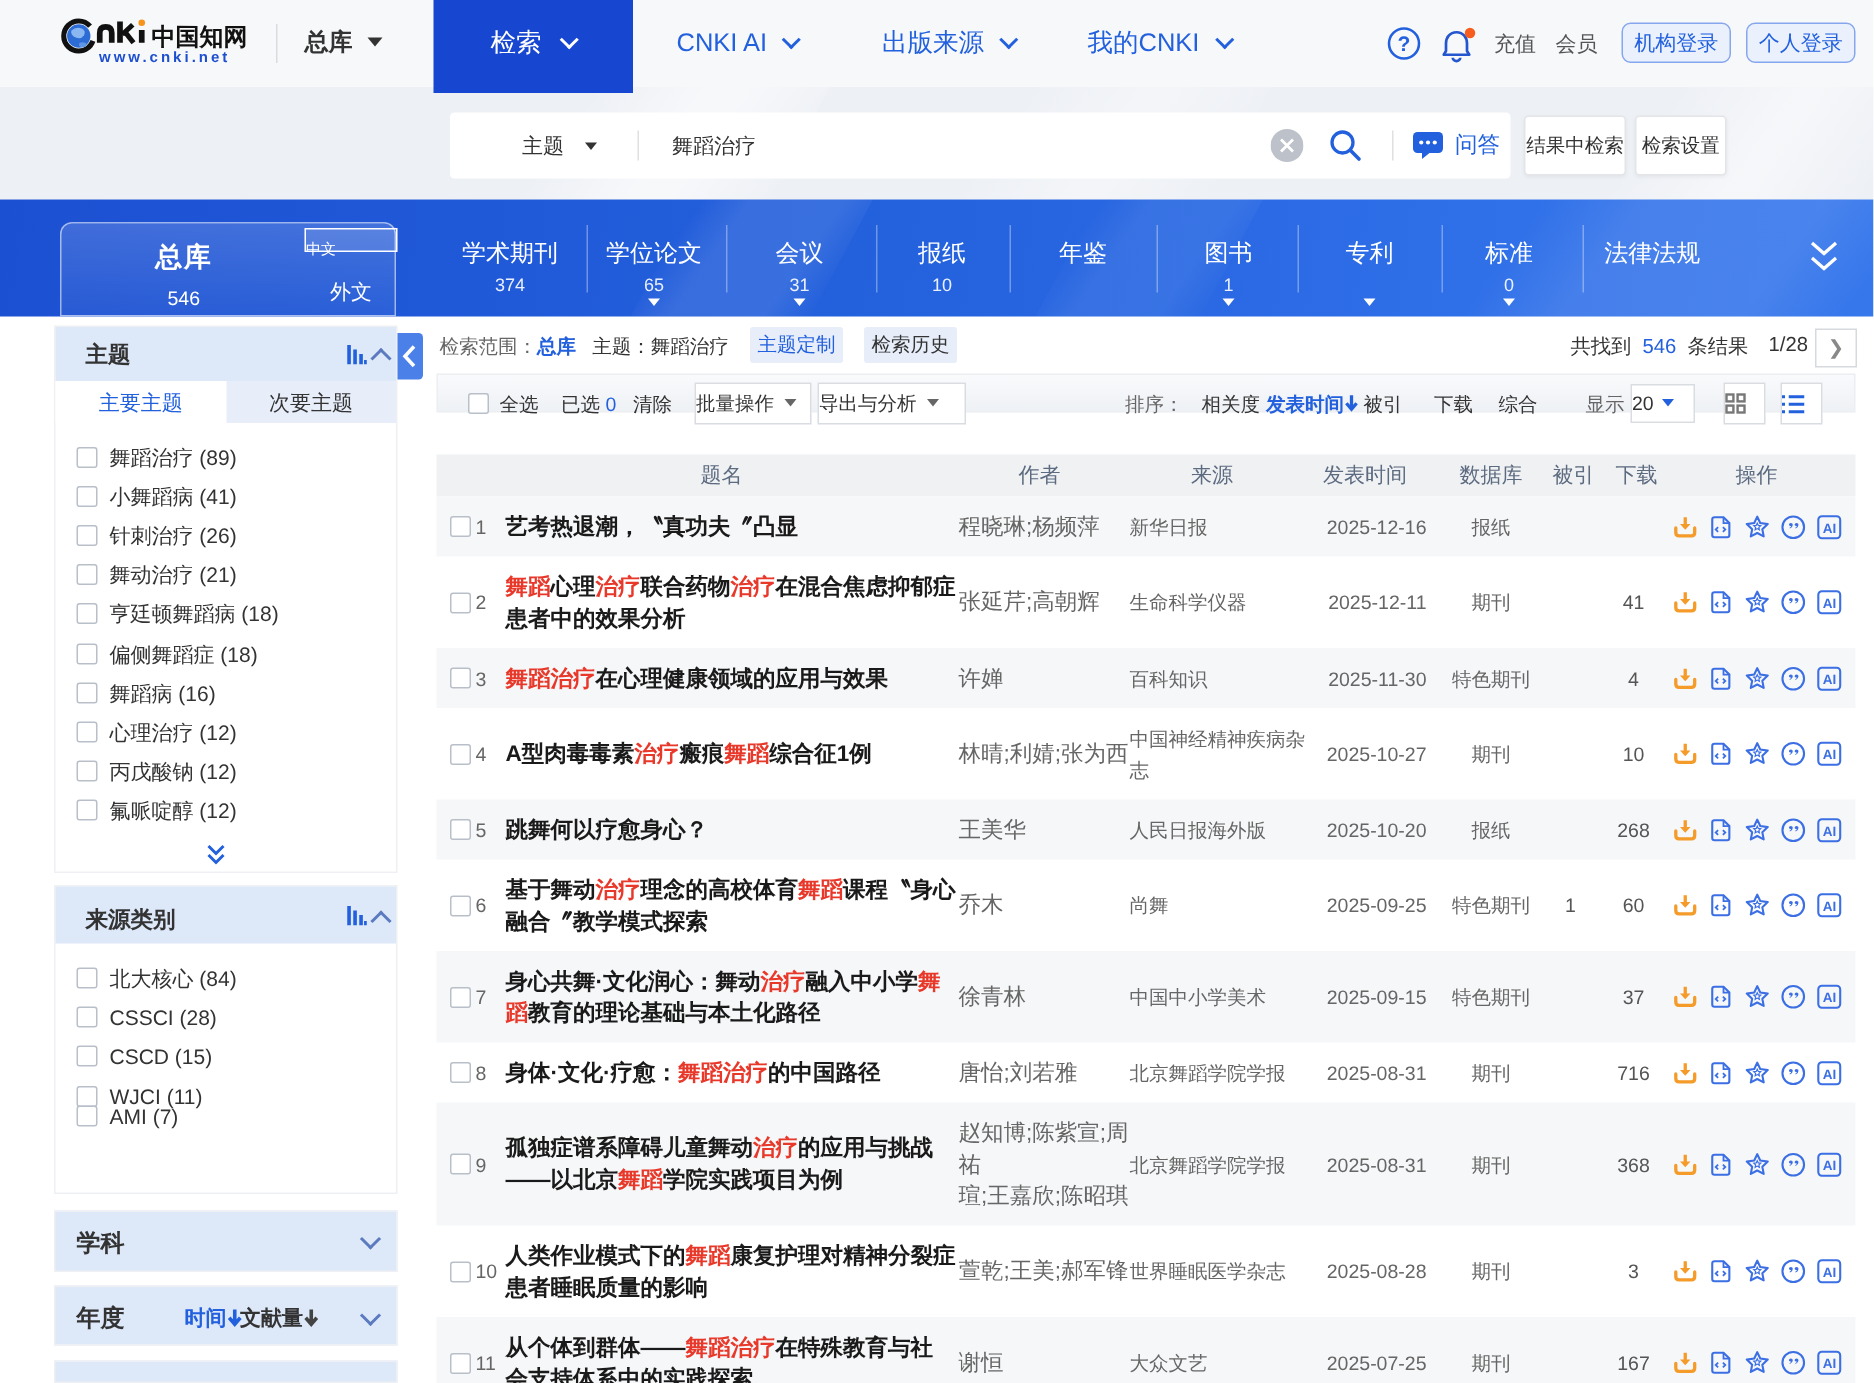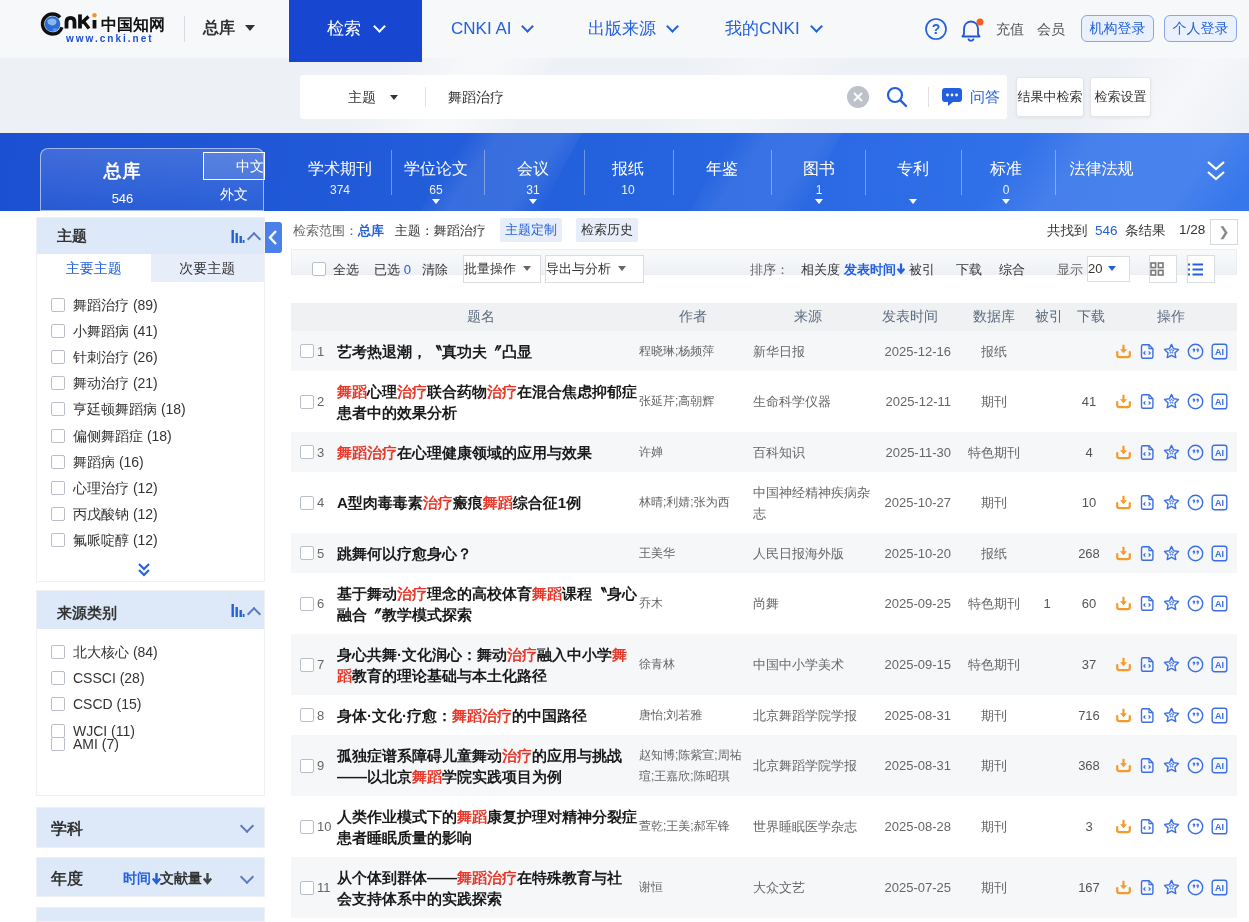--- a/index.html
+++ b/index.html
@@ -23,21 +23,21 @@
 .sband .stripe{position:absolute;background:linear-gradient(100deg,rgba(255,255,255,0) 10%,rgba(255,255,255,.55) 45%,rgba(255,255,255,.55) 55%,rgba(255,255,255,0) 90%);width:170px;height:300px;transform:skewX(-28deg)}
 .sbox{position:absolute;left:300px;top:17px;width:707px;height:44px;background:#fff;border-radius:3px}
 .sbox .fld{position:absolute;left:48px;top:0;height:44px;line-height:44px;font-size:14px;color:#333}
 .sbtn{position:absolute;top:19px;height:40px;background:#fff;border:1px solid #e3e5e8;border-radius:3px;font-size:13px;color:#333;text-align:center;line-height:38px;box-shadow:0 1px 3px rgba(0,0,0,.06)}
 
 .nband{position:absolute;left:0;top:133px;width:1249px;height:78px;background:linear-gradient(97deg,#1c50d2 0%,#2360dc 45%,#2f6fe8 78%,#3677ec 100%);overflow:hidden}
 .nband .shine{position:absolute;top:-40px;width:260px;height:200px;background:linear-gradient(100deg,rgba(255,255,255,0) 8%,rgba(255,255,255,.10) 30%,rgba(255,255,255,.10) 70%,rgba(255,255,255,0) 92%);transform:skewX(-28deg)}
 .zk-box{position:absolute;left:40px;top:15px;width:224px;height:63px;border:1px solid rgba(255,255,255,.55);border-radius:8px 8px 0 0;background:linear-gradient(180deg,rgba(255,255,255,.16),rgba(255,255,255,.05))}
 .zk-title{position:absolute;left:0;top:13px;width:163px;text-align:center;color:#fff;font-size:18px;line-height:18px;font-weight:bold;letter-spacing:1px}
 .zk-num{position:absolute;left:0;top:43px;width:163px;text-align:center;color:#fff;font-size:13px;line-height:13px}
-.zk-zh{position:absolute;left:162px;top:3px;width:62px;height:28px;border:1px solid #fff;background:rgba(255,255,255,.12);color:#fff;font-size:14px;text-align:right;line-height:27px}
+.zk-zh{position:absolute;left:162px;top:3px;width:62px;height:16px;border:1px solid #fff;background:rgba(255,255,255,.12);color:#fff;font-size:10px;text-align:left;line-height:27px}
 .zk-wai{position:absolute;left:162px;top:31px;width:62px;height:28px;color:#fff;font-size:14px;text-align:center;line-height:28px}
 .cat{position:absolute;top:0;height:78px;text-align:center;color:#fff}
 .cat .nm{font-size:16px;margin-top:26px;white-space:nowrap}
 .cat .no{font-size:12px;margin-top:3px;color:rgba(255,255,255,.9)}
 .cat .ar{width:0;height:0;border-left:4px solid transparent;border-right:4px solid transparent;border-top:5px solid #fff;margin:2px auto 0}
 .csep{position:absolute;top:17px;width:1px;height:45px;background:rgba(255,255,255,.35)}
 
 .panel{position:absolute;left:36px;width:229px;background:#fff;border:1px solid #eef0f4}
 .phead{height:36px;background:#dde8f8;position:relative}
 .phead .t{position:absolute;left:20px;top:9px;font-size:15px;font-weight:bold;color:#333}
@@ -60,21 +60,21 @@
 .thead{position:absolute;left:0;top:92px;width:946px;height:28px;background:#f0f1f3;color:#5c6b80;font-size:14px}
 .thead span{position:absolute;top:5px}
 .rows{position:absolute;left:0;top:120px;width:946px}
 .row{display:flex;align-items:center;padding:9.5px 0;line-height:21px}
 .row.odd{background:#f6f7f9}
 .c-ck{width:46px;flex:none;display:flex;align-items:center;padding-left:9px}
 .c-ck .no{font-size:13px;color:#666;margin-left:3px}
 .c-ck .ckb{margin-right:0}
 .c-ti{width:302px;flex:none;font-size:15px;font-weight:bold;color:#1a1a1a}
 .c-ti em{font-style:normal;color:#e8382a}
-.c-au{width:114px;flex:none;font-size:12px;color:#666}
+.c-au{width:114px;flex:none;font-size:15px;color:#666}
 .c-so{width:120px;flex:none;font-size:13px;color:#666}
 .c-da{width:78px;flex:none;font-size:13px;color:#666;text-align:right}
 .c-db{width:86px;flex:none;font-size:13px;color:#666;text-align:center}
 .c-ci{width:20px;flex:none;font-size:13px;color:#555;text-align:center}
 .c-dl{width:56px;flex:none;font-size:13px;color:#555;text-align:center;padding-left:8px}
 .c-op{flex:1;display:flex;align-items:center;justify-content:flex-end;padding-right:9px;gap:7px}
 </style>
 </head>
 <body>
 

